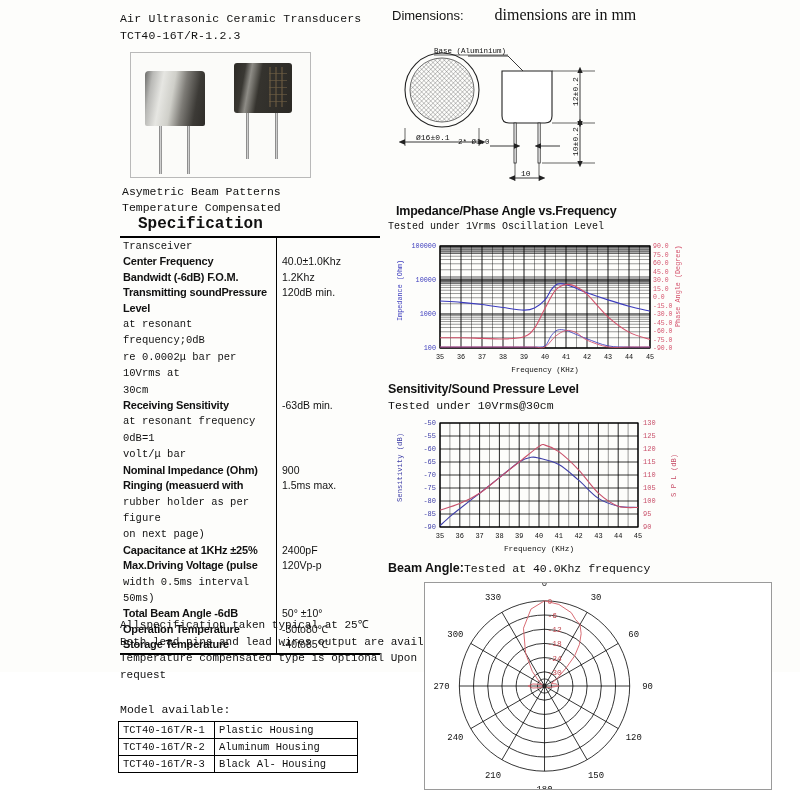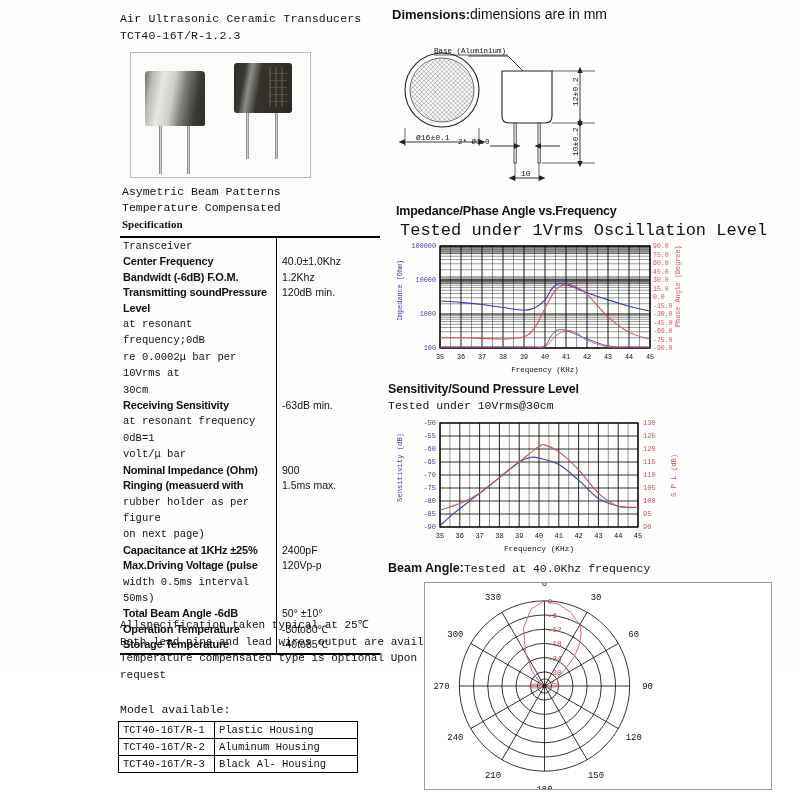--- a/index.html
+++ b/index.html
@@ -50,21 +50,21 @@
     background:
       linear-gradient(90deg, rgba(120,100,70,.55) 0 2px, transparent 2px 100%),
       linear-gradient(0deg, rgba(150,125,85,.45) 0 1px, transparent 1px 100%);
     background-size: 6px 100%, 100% 7px;
     opacity: .85;
   }
   #dev2 .pin { height: 46px; top: 50px; }
 
   #subtitle-block { position: absolute; left: 122px; top: 184px; font-size: 11.5px; line-height: 16px; }
   #subtitle-block div { white-space: pre; font-family: "Liberation Mono","DejaVu Sans Mono",monospace;}
-  #subtitle-block .spec { font-weight: bold; font-family: Liberation Serif, serif; font-size: 11px; }
+  #subtitle-block .spec { font-weight: bold; font-family: Liberation Mono, monospace; font-size: 16px; margin-left: 16px; }
 
   
   #spec-table {
     position: absolute; left: 120px; top: 236px; width: 260px;
     border-top: 2.5px solid #000; border-bottom: 2.5px solid #000;
     font-size: 11px;
   }
   #spec-table .row { display: flex; align-items: stretch; }
   #spec-table .c1 {
     width: 157px; padding: 0 2px 0 3px;
@@ -89,29 +89,29 @@
   #model-table {
     position: absolute; left: 118px; top: 721px; width: 240px;
     border: 1px solid #c2410c; border-collapse: collapse; font-size: 10.5px;
     font-family: "Liberation Mono","DejaVu Sans Mono",monospace;
   }
   #model-table td { border: 1px solid #000; padding: 2px 4px; height: 17px; }
   #model-table td.m { width: 96px; }
 
   
   #dim-title { position: absolute; left: 392px; top: 6px; font-size: 13px; }
-  #dim-title .b { font-weight: bold; font-family: "Liberation Sans","DejaVu Sans",sans-serif; }
-  #dim-title .n { font-family: Liberation Sans, sans-serif; font-size: 14px; }
+  #dim-title .b { font-weight: normal; font-family: "Liberation Sans","DejaVu Sans",sans-serif; }
+  #dim-title .n { font-family: Liberation Serif, serif; font-size: 16px; margin-left: 31px; }
 
   #dim-svg { position: absolute; left: 390px; top: 28px; }
 
   #imp-title { position: absolute; left: 388px; top: 204px; font-size: 12.5px; font-weight: bold;
                font-family: "Liberation Sans","DejaVu Sans",sans-serif; letter-spacing: -.2px; padding-left: 8px; }
-  #imp-sub { position: absolute; left: 388px; top: 221px; font-size: 17px;
-             font-family: "Liberation Mono","DejaVu Sans Mono",monospace; margin-left: 12px; }
+  #imp-sub { position: absolute; left: 388px; top: 221px; font-size: 10px;
+             font-family: "Liberation Mono","DejaVu Sans Mono",monospace; }
   #imp-chart { position: absolute; left: 388px; top: 240px; }
 
   #sens-title { position: absolute; left: 388px; top: 382px; font-size: 12.5px; font-weight: bold;
                 font-family: "Liberation Sans","DejaVu Sans",sans-serif; letter-spacing: -.2px; }
   #sens-sub { position: absolute; left: 388px; top: 399px; font-size: 11.5px;
               font-family: "Liberation Mono","DejaVu Sans Mono",monospace; }
   #sens-chart { position: absolute; left: 388px; top: 415px; }
 
   #beam-title { position: absolute; left: 388px; top: 561px; font-size: 12.5px; }
   #beam-title .b { font-weight: bold; font-family: "Liberation Sans","DejaVu Sans",sans-serif; }

